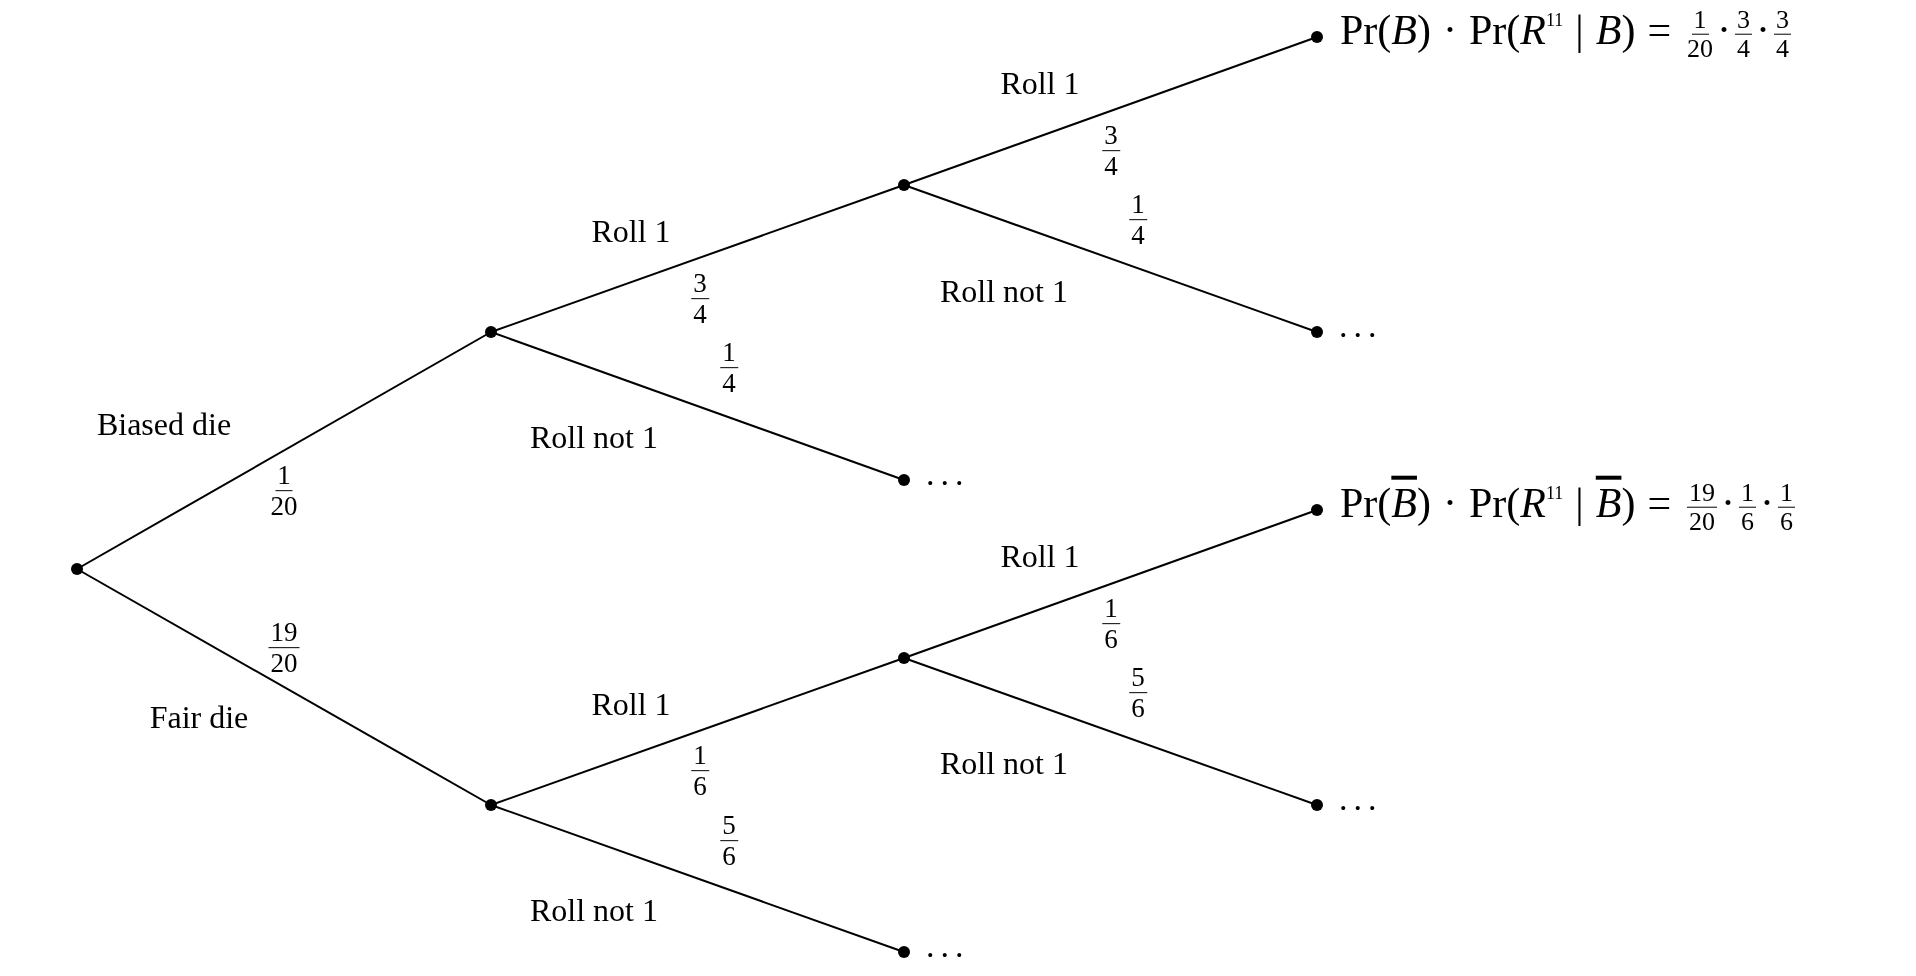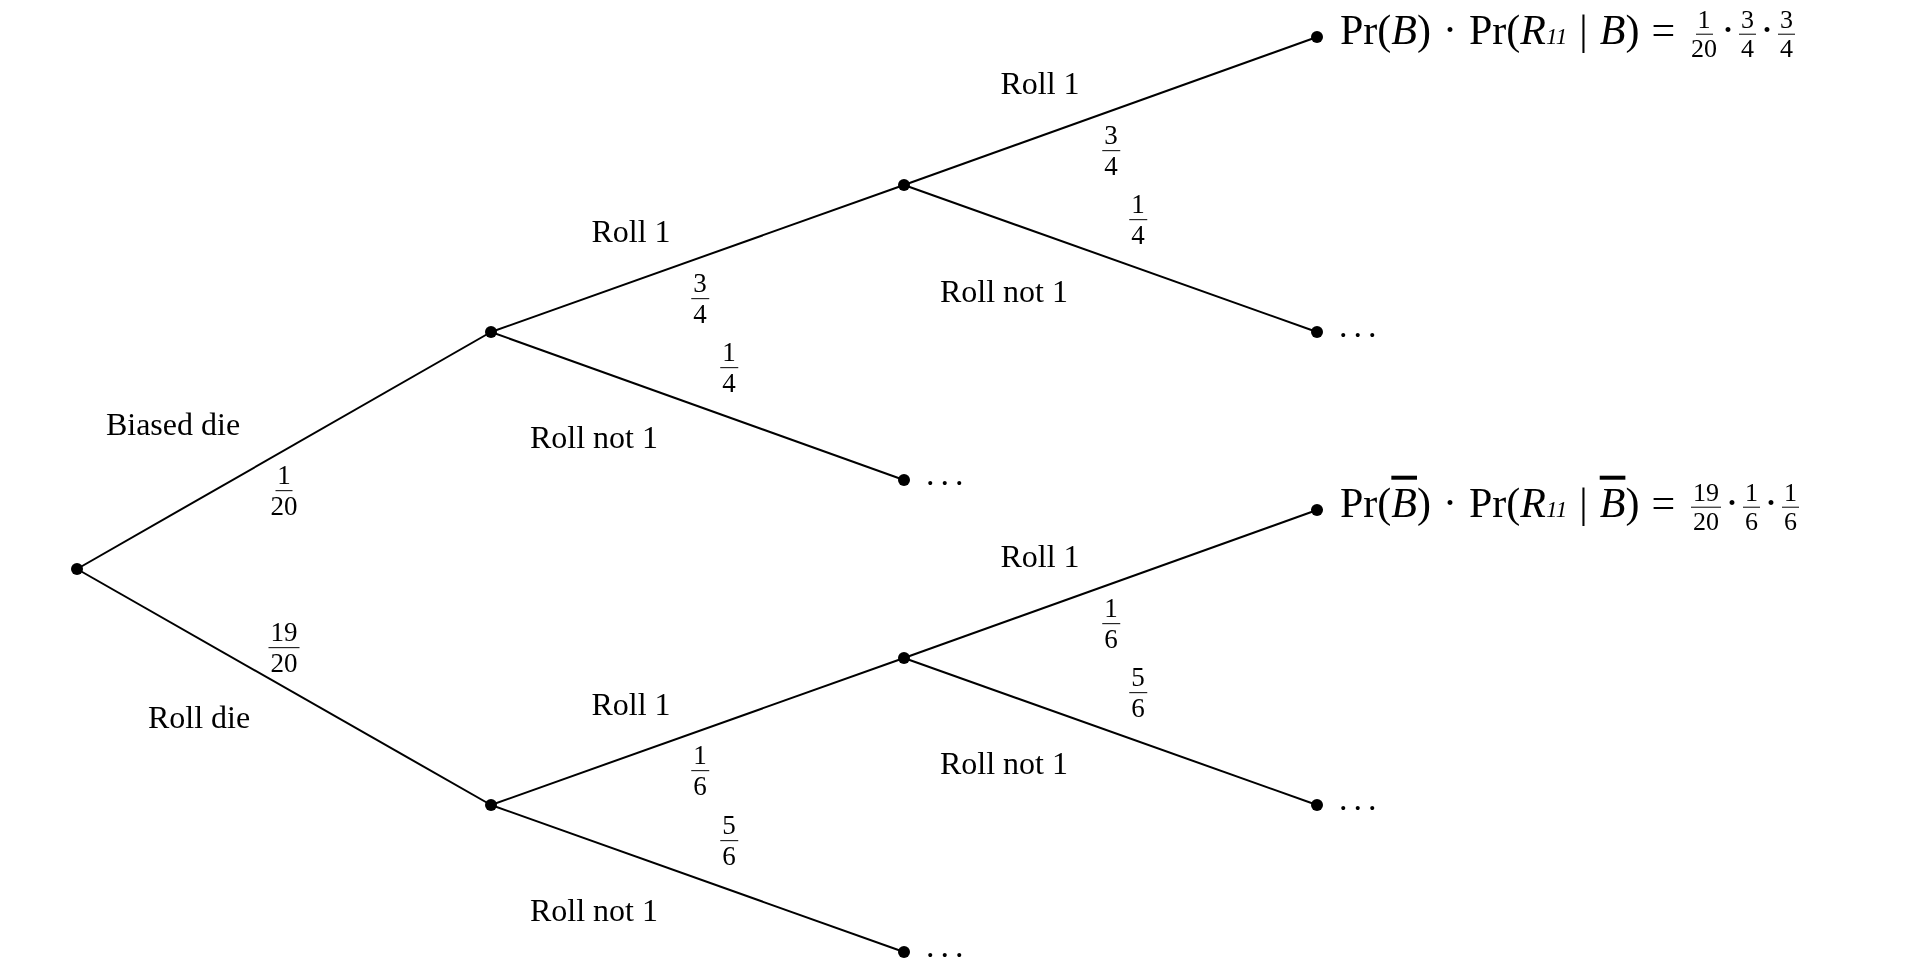--- a/index.html
+++ b/index.html
@@ -8,21 +8,21 @@
   #tree { position: absolute; left: 0; top: 0; }
   .lbl { position: absolute; transform: translate(-50%, -50%); white-space: nowrap;
          font-size: 32px; line-height: 1; }
   .frac { position: absolute; transform: translate(-50%, -50%); display: inline-flex;
           flex-direction: column; align-items: center; font-size: 27px; line-height: 1.05; }
   .frac .num { padding: 0 2px 1px 2px; border-bottom: 1.6px solid #000; }
   .frac .den { padding-top: 1px; }
   .formula { position: absolute; transform: translateY(-50%); white-space: nowrap;
              font-size: 42px; display: flex; align-items: flex-start; }
   .formula .it { font-style: italic; }
-  .formula .sub { font-size: 23px; vertical-align: -9px; position: relative; top: 18px; font-style: italic; }
+  .formula .sub { font-size: 18px; vertical-align: -9px; position: relative; top: 4px; }
   .formula .bar { text-decoration: overline; }
   .formula .sp { display: inline-block; width: 12px; }
   .formula .ifrac { display: inline-flex; flex-direction: column; align-items: center;
                     font-size: 26px; line-height: 1.05; margin: 0 4px; }
   .formula .ifrac .num { padding: 0 2px 1px 2px; border-bottom: 1.5px solid #000; }
   .ellipsis { position: absolute; transform: translateY(-50%); font-size: 34px; letter-spacing: 6px; }
 </style>
 </head>
 <body>
 
@@ -47,30 +47,30 @@
       <circle cx="904" cy="480" r="6"></circle>
       <circle cx="904" cy="658" r="6"></circle>
       <circle cx="904" cy="952" r="6"></circle>
       <circle cx="1317" cy="37" r="6"></circle>
       <circle cx="1317" cy="332" r="6"></circle>
       <circle cx="1317" cy="510" r="6"></circle>
       <circle cx="1317" cy="805" r="6"></circle>
     </g>
 </svg>
 
-<div class="lbl" style="left:173px;top:424px">Biased die</div>
+<div class="lbl" style="left:164px;top:424px">Biased die</div>
 <div class="frac" style="left:284px;top:491px">
   <span class="num">1</span>
   <span class="den">20</span>
 </div>
 <div class="frac" style="left:284px;top:648px">
   <span class="num">19</span>
   <span class="den">20</span>
 </div>
-<div class="lbl" style="left:199px;top:717px">Roll die</div>
+<div class="lbl" style="left:199px;top:717px">Fair die</div>
 
 <div class="lbl" style="left:631px;top:231px">Roll 1</div>
 <div class="frac" style="left:700px;top:299px">
   <span class="num">3</span>
   <span class="den">4</span>
 </div>
 <div class="frac" style="left:729px;top:368px">
   <span class="num">1</span>
   <span class="den">4</span>
 </div>

